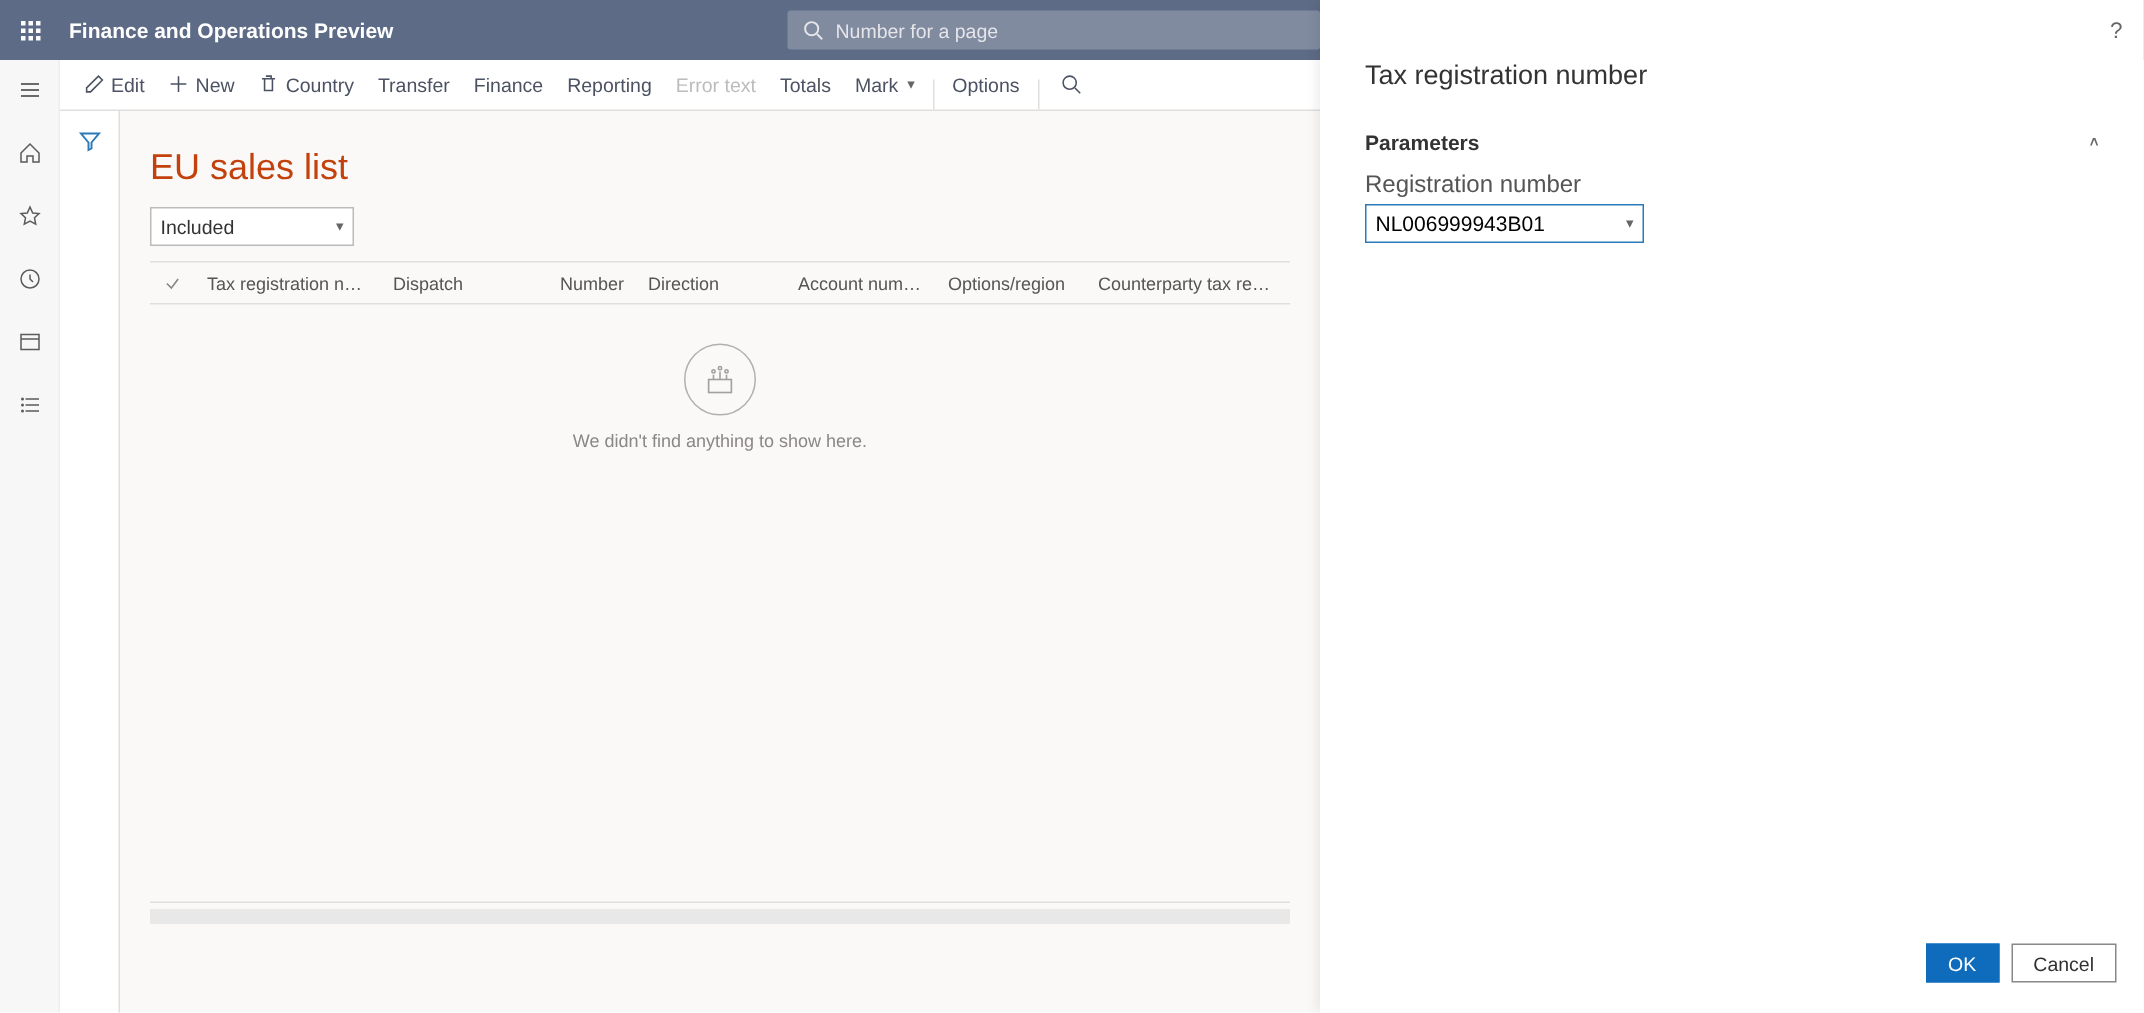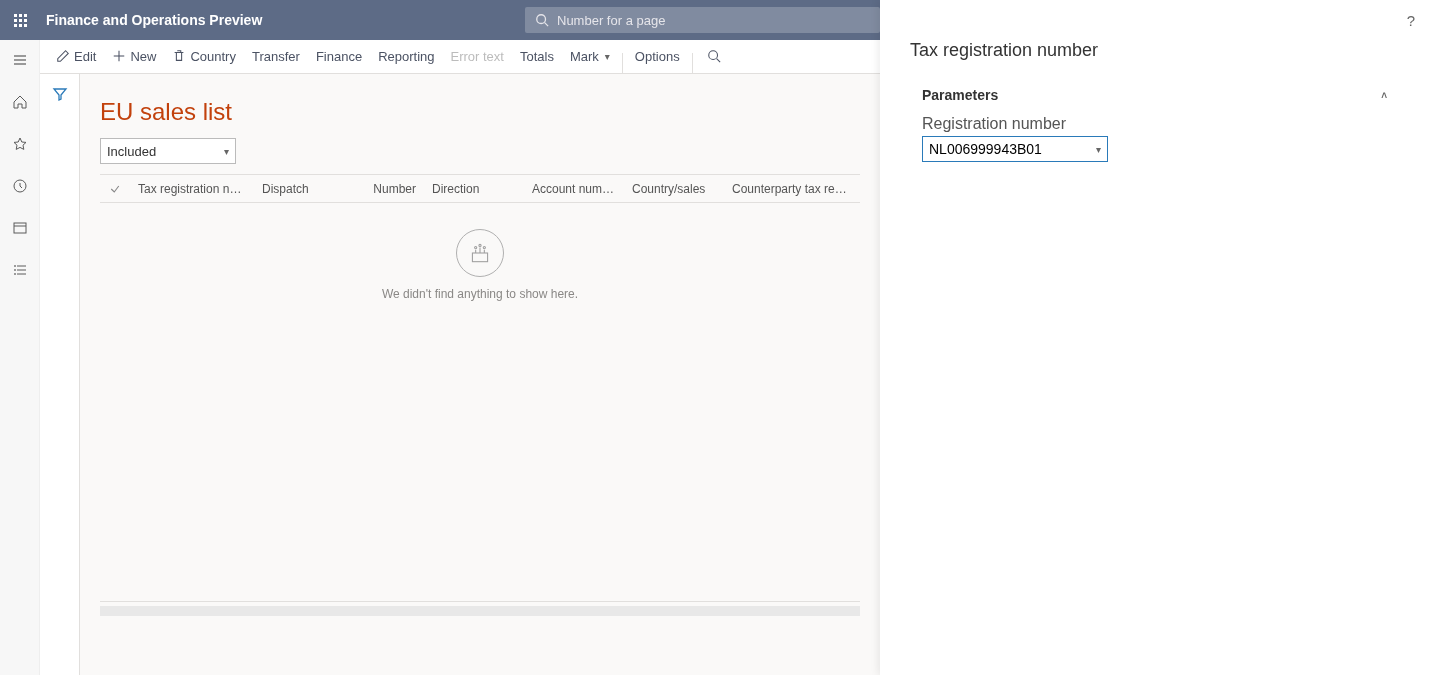--- a/index.html
+++ b/index.html
@@ -43,21 +43,21 @@
 
   .empty { display: flex; flex-direction: column; align-items: center; padding: 26px 0 300px 0; }
   .emptycircle { width: 48px; height: 48px; border: 1px solid #b0b0b0; border-radius: 50%; display:flex; align-items:center; justify-content:center; margin-bottom: 10px;}
   .emptytext { font-size: 12px; color: #8a8886; }
   .hscroll { height: 10px; background: #e8e8e8; margin-top: 4px; }
 
   .panel { position: absolute; right: 0; top: 0; bottom: 0; width: 549px; background: #fff; box-shadow: -2px 0 8px rgba(0,0,0,0.08); display: flex; flex-direction: column; }
   .panel-head { display: flex; align-items: center; justify-content: flex-end; height: 40px; padding: 0 14px; }
   .help { cursor: pointer; color: #666; font-size: 15px;}
   .panel-title { font-size: 18px; font-weight: 400; padding: 0 30px 10px 30px; color: #333; }
-  .section { padding: 10px 42px; }
+  .section { padding: 10px 30px; }
   .section-head { display: flex; justify-content: space-between; align-items: center; font-size: 14px; font-weight: 600; color: #333; cursor: pointer; padding: 6px 0 12px 0;}
   .field-label { font-size: 16px; color: #555; margin-bottom: 3px;}
   .field-input { width: 186px; height: 26px; border: 1px solid #2a7ab9; display: flex; align-items: center; justify-content: space-between; padding: 0 6px; font-size: 13px; cursor: pointer; }
   .field-input input { border: none; outline: none; font-size: 14px; width: 100%; }
 
   .panel-footer { margin-top: auto; display: flex; justify-content: flex-end; gap: 8px; padding: 12px 18px 20px 18px; }
   .pbtn { height: 26px; padding: 0 14px; font-size: 13px; border: 1px solid #8a8886; background: #fff; cursor: pointer; display: flex; align-items: center;}
   .pbtn.primary { background: #0f6cbd; color: #fff; border-color: #0f6cbd; }
   .chev { font-size: 10px; color: #666; }
 </style>
@@ -202,21 +202,21 @@
       <div class="col-check">
           <svg width="12" height="12" viewBox="0 0 16 16" fill="none" stroke="#888" stroke-width="1.5">
             <path d="M3 8 L7 12 L13 4"></path>
           </svg>
         </div>
       <div class="col c-taxreg">Tax registration number</div>
       <div class="col c-dispatch">Dispatch</div>
       <div class="col c-number">Number</div>
       <div class="col c-direction">Direction</div>
       <div class="col c-account">Account number</div>
-      <div class="col c-country">Country/sales</div>
+      <div class="col c-country">Options/region</div>
       <div class="col c-ctax">Counterparty tax registration</div>
     </div>
     <div class="empty">
       <div class="emptycircle">
         <svg width="26" height="26" viewBox="0 0 24 24" fill="none" stroke="#a0a0a0" stroke-width="1">
             <rect x="5" y="12" width="14" height="8"></rect>
             <path d="M8 12 V9 M12 12 V7 M16 12 V9"></path>
             <circle cx="8" cy="7" r="1"></circle>
             <circle cx="12" cy="5" r="1"></circle>
             <circle cx="16" cy="7" r="1"></circle>
@@ -237,13 +237,17 @@
     <div class="section-head">
       <span>Parameters</span>
       <span class="chev">˄</span>
     </div>
     <div class="field-label">Registration number</div>
     <div class="field-input">
       <input type="text" value="NL006999943B01" style="">
       <span class="chev">▾</span>
     </div>
   </div>
+  <div class="panel-footer">
+    <div class="pbtn primary">OK</div>
+    <div class="pbtn">Cancel</div>
+  </div>
 </div>
 
 </body></html>

